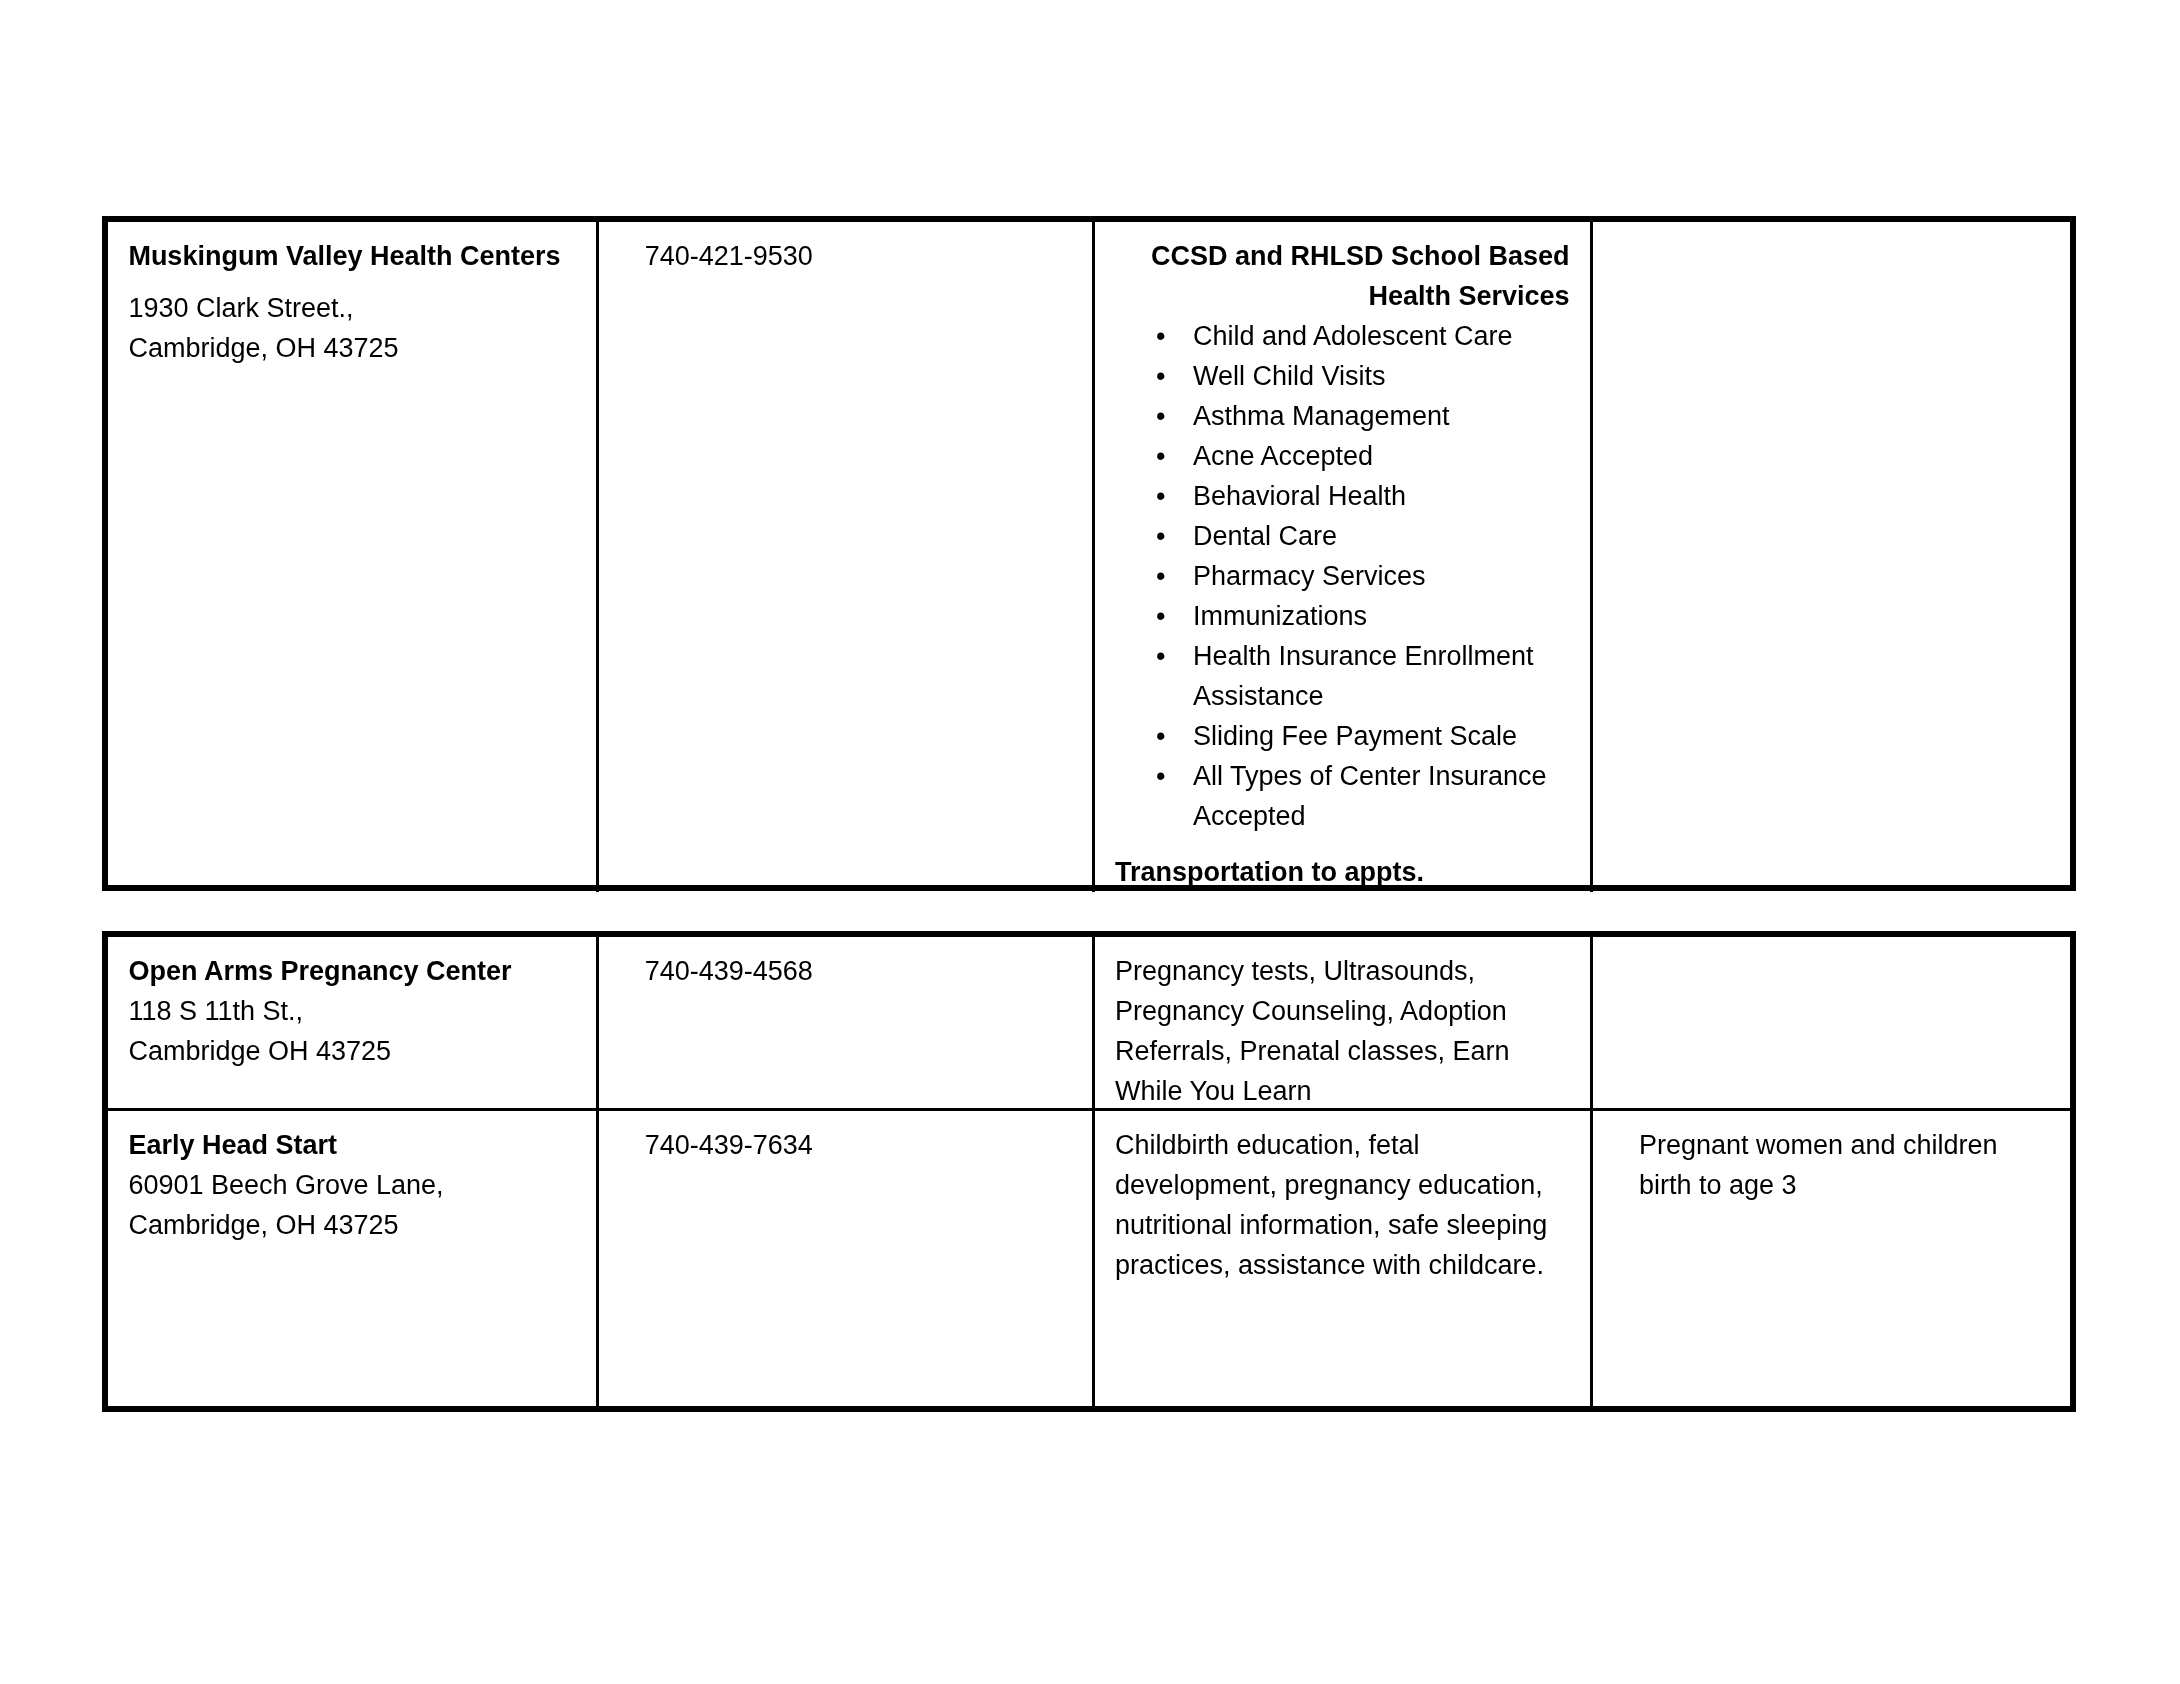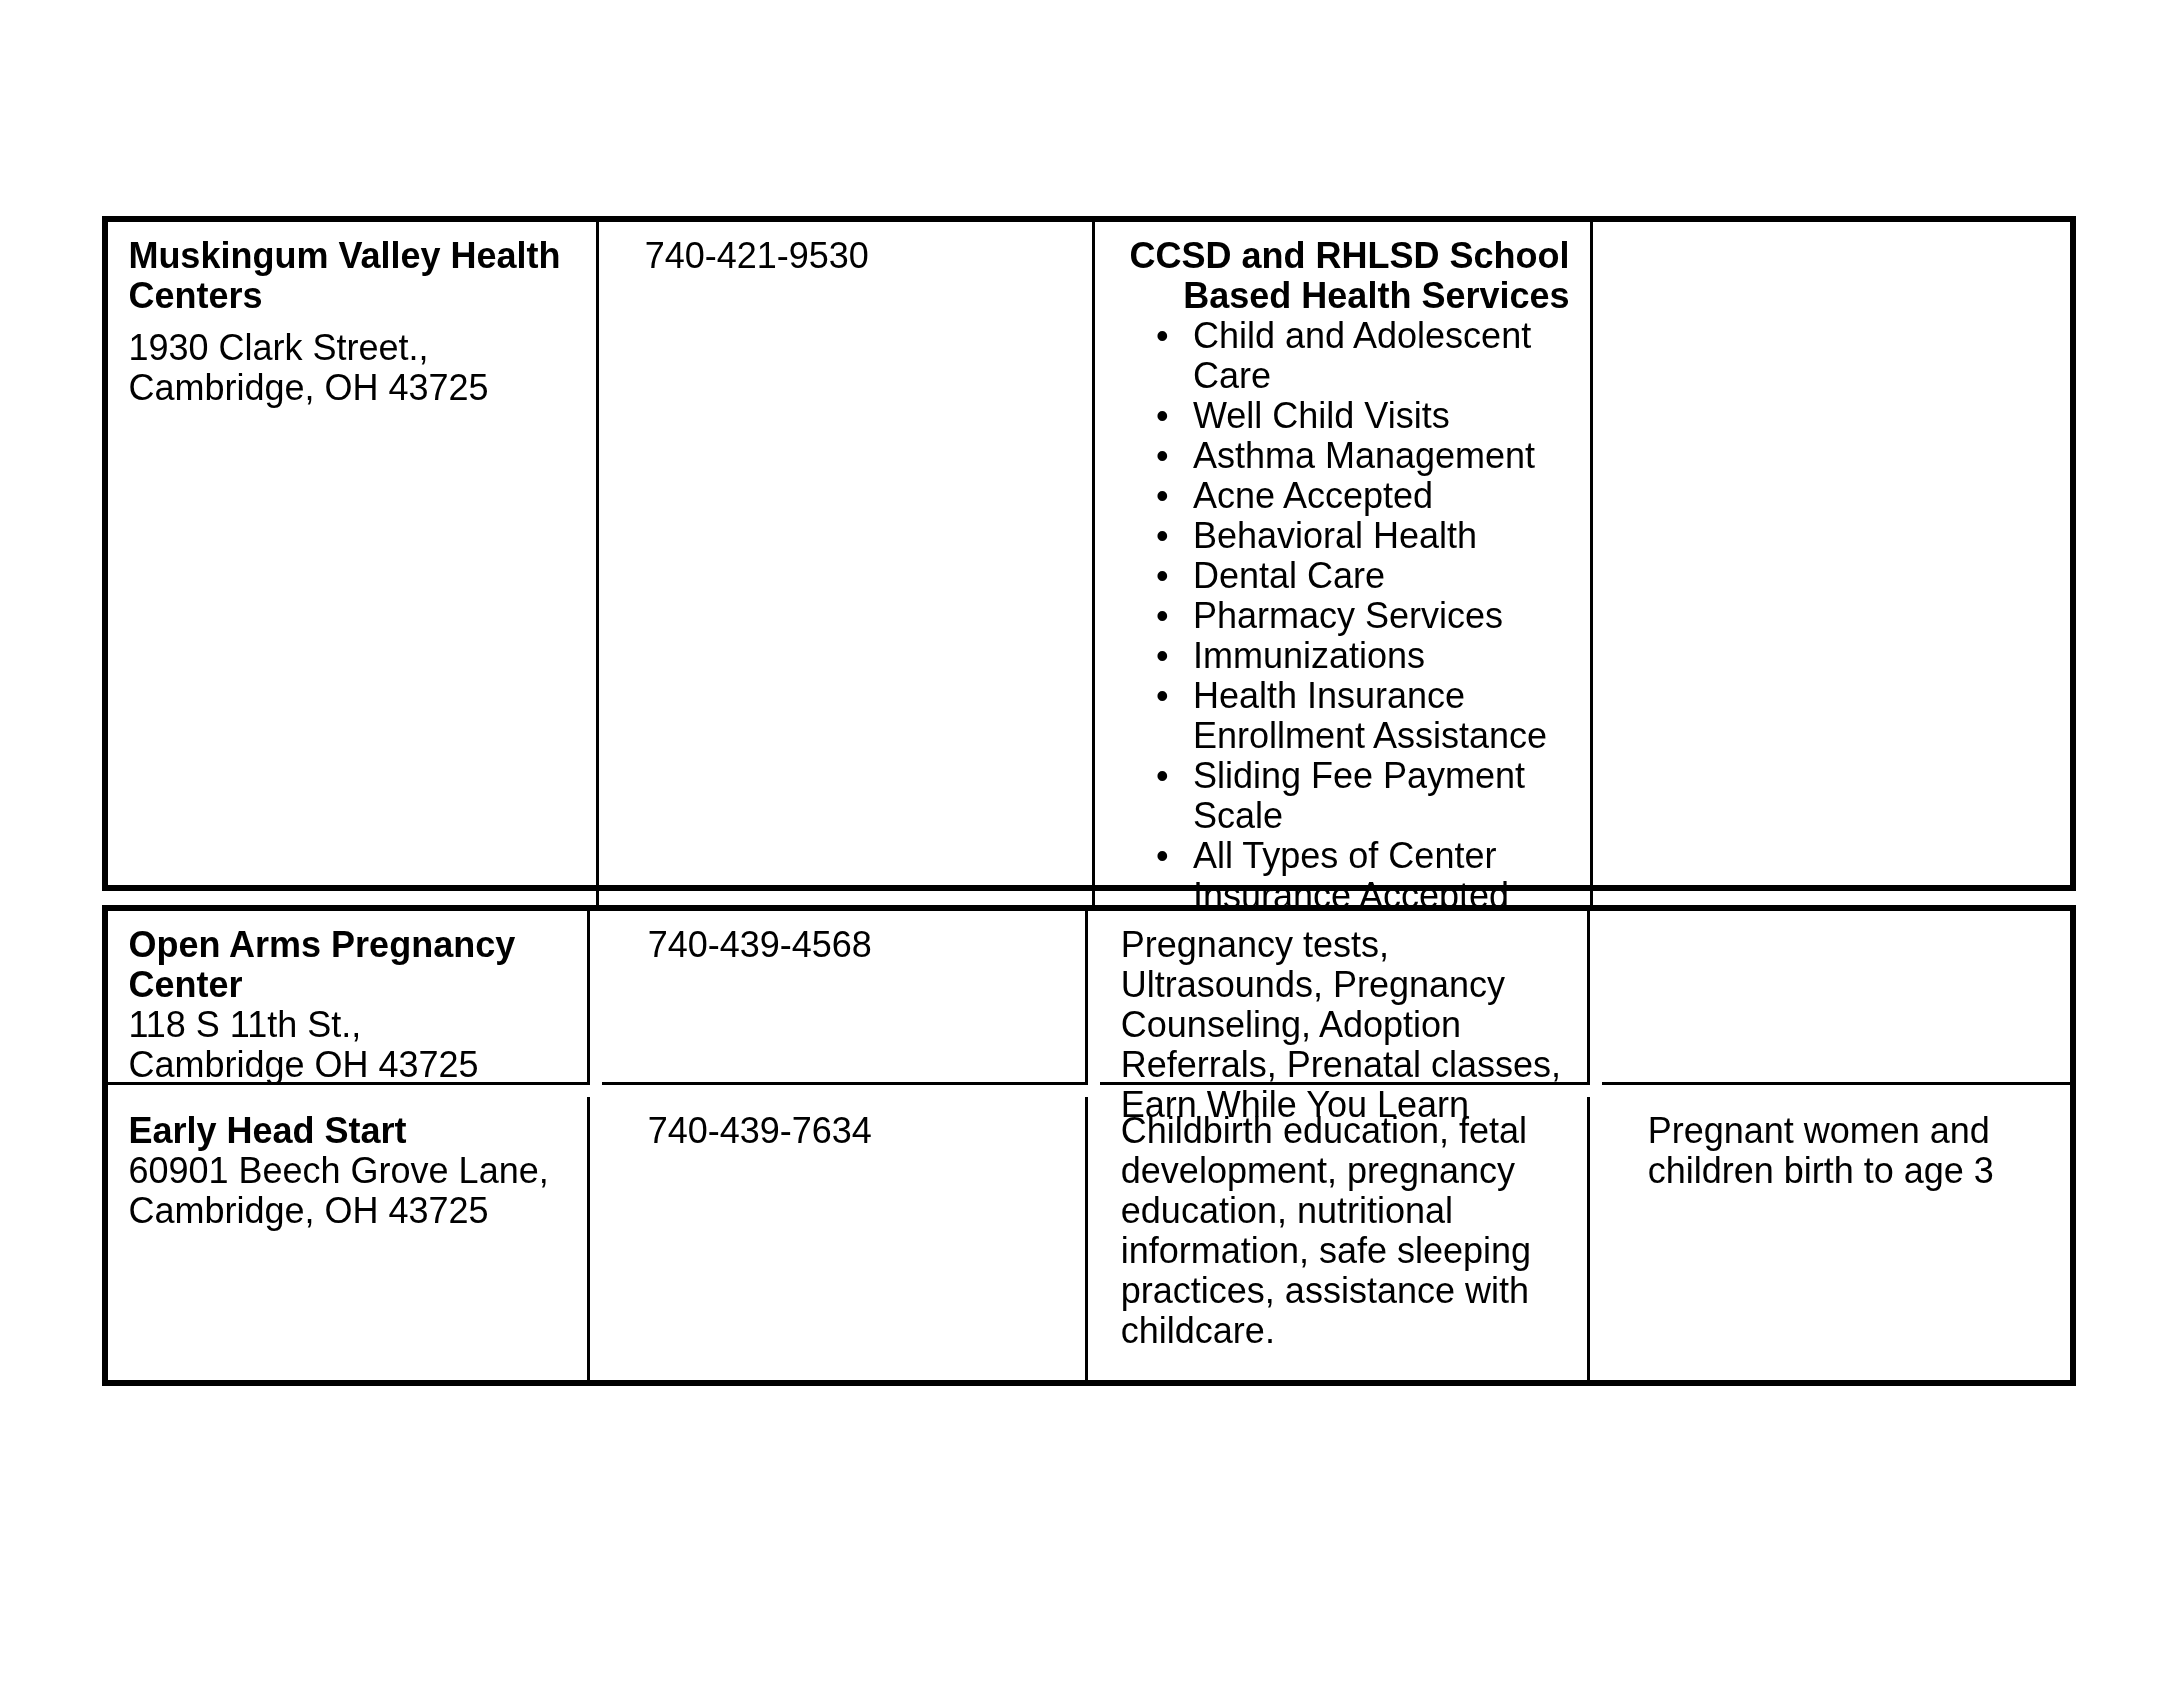--- a/index.html
+++ b/index.html
@@ -3,35 +3,35 @@
 <meta charset="utf-8">
 <style>
   html, body { margin: 0; padding: 0; background: #ffffff; }
   .page {
     position: relative;
     width: 2181px;
     height: 1504px;
     background: #ffffff;
     color: #000000;
     font-family: "Liberation Sans", sans-serif;
-    font-size: 36px;
+    font-size: 27px;
     line-height: 40px;
   }
   .tbl {
     position: absolute;
     left: 102px;
     width: 1974px;
     border: 6px solid #000000;
     box-sizing: border-box;
     display: grid;
     grid-template-columns: 576fr 582fr 585fr 560fr;
     background: #ffffff;
   }
   #tbl-top { top: 216px; height: 675px; }
-  #tbl-bottom { top: 905px; height: 481px; grid-template-rows: 174px auto; gap: 12px; }
+  #tbl-bottom { top: 931px; height: 481px; grid-template-rows: 174px auto; }
   .cell {
     box-sizing: border-box;
     border-right: 3.4px solid #000000;
     padding: 13.6px 20.4px 0 20.4px;
   }
   .cell.last { border-right: none; }
   .cell.rb { border-bottom: 3.4px solid #000000; }
   .cell.phone-cell, .cell.elig-cell { padding-left: 46px; }
   .provider-name { font-weight: bold; }
   .provider-name.gap-after { margin-bottom: 12px; }

